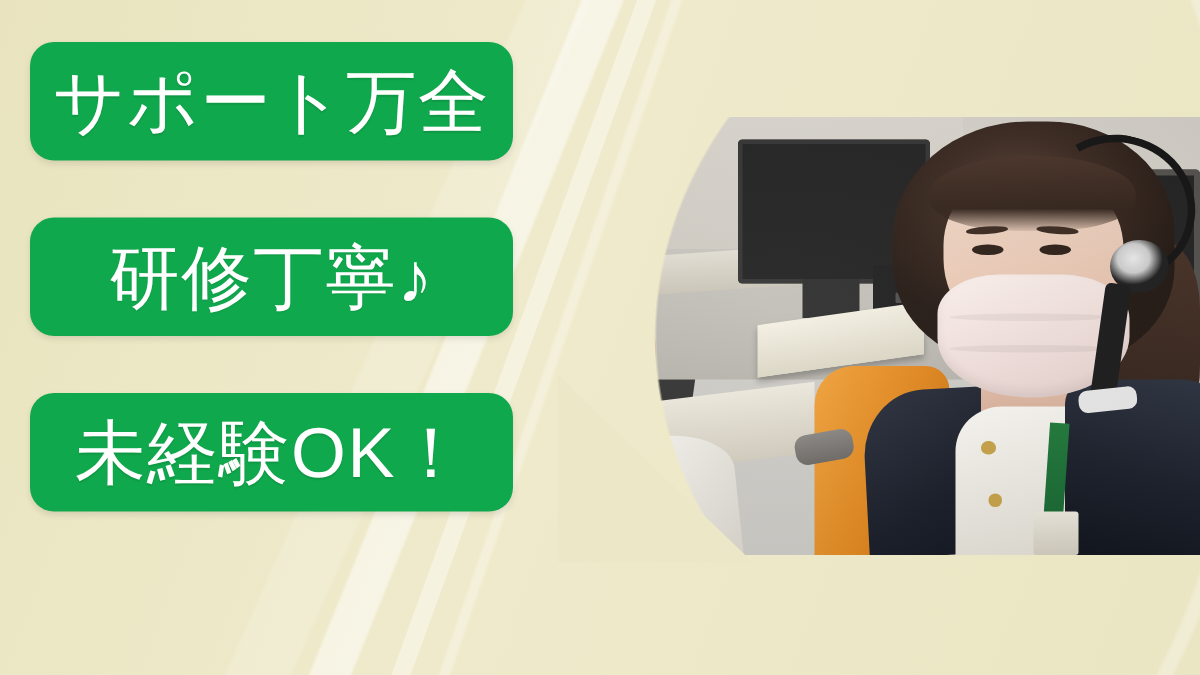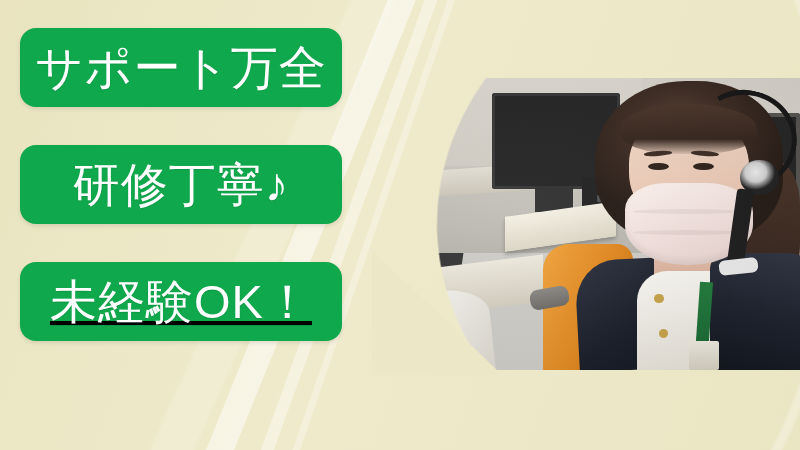--- a/index.html
+++ b/index.html
@@ -311,21 +311,21 @@
     color: #ffffff;
     font-size: 47px;
     line-height: 1;
     letter-spacing: 1px;
     font-weight: 400;
     white-space: nowrap;
     text-shadow: 0 1px 1px rgba(0,0,0,0.10);
   }
   #badge-1 { top: 28px; }
   #badge-2 { top: 145px; }
-  #badge-3 { top: 262px; text-decoration: underline; }
+  #badge-3 { top: 262px; }
 
   
   #headline {
     position: absolute;
     left: 0;
     right: 0;
     top: 372px;
     text-align: center;
     font-size: 62px;
     line-height: 1;

